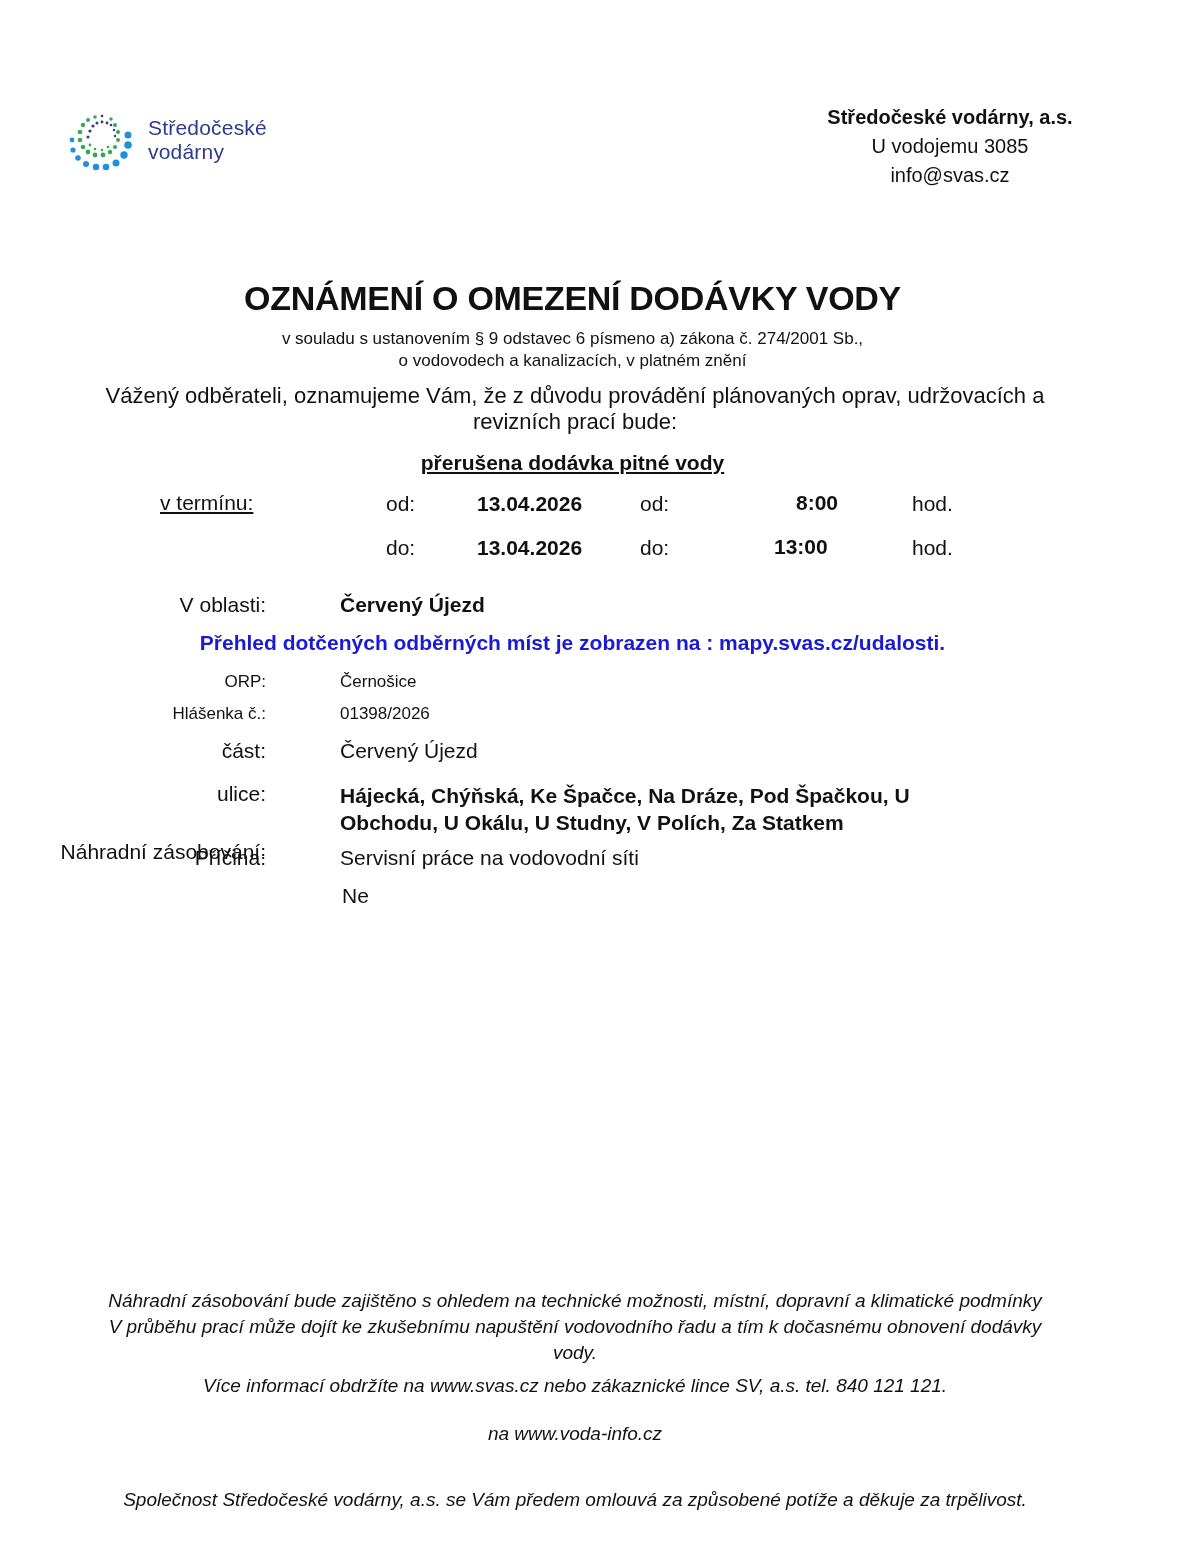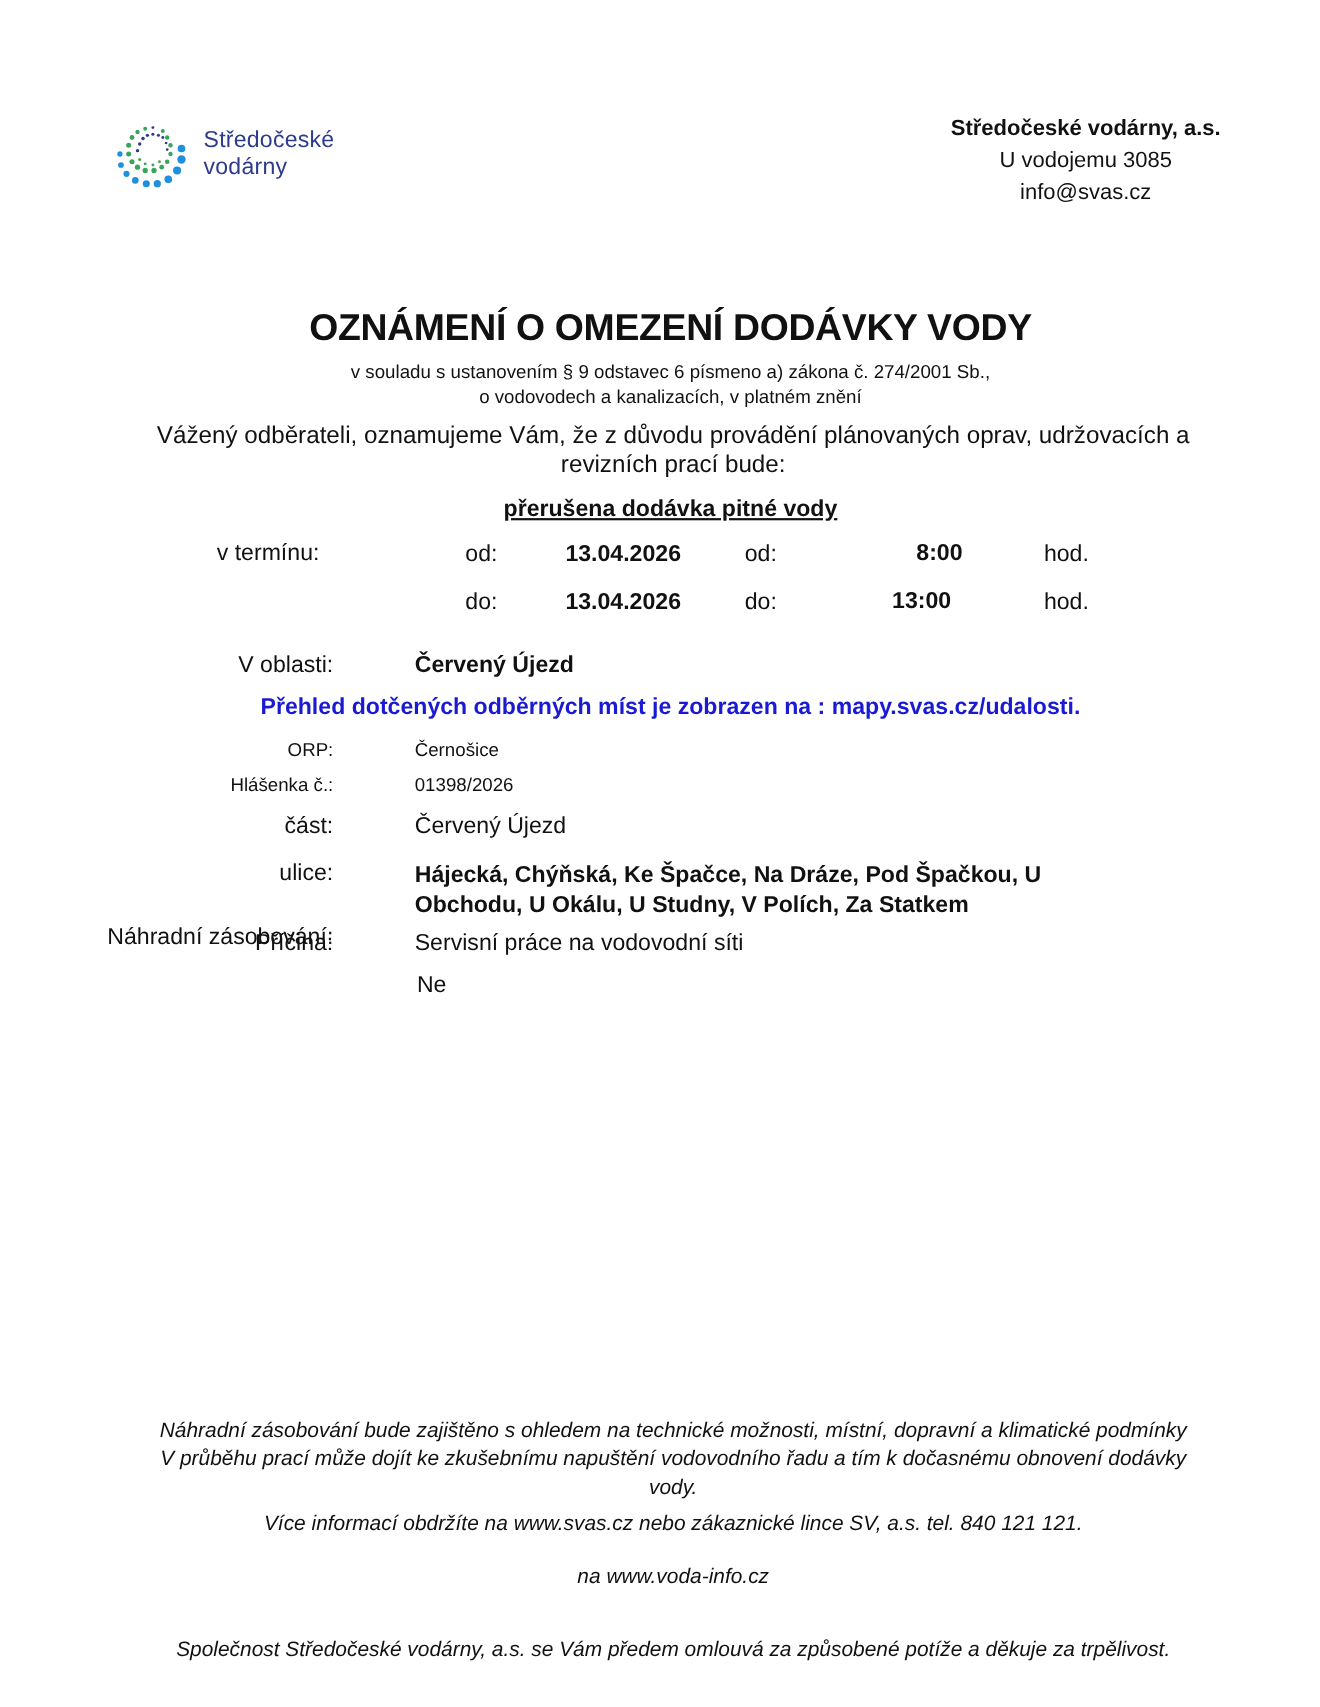--- a/index.html
+++ b/index.html
@@ -1,18 +1,18 @@
 <!DOCTYPE html>
 <html><head>
   <meta charset="utf-8">
   <style>
     html, body { margin:0; padding:0; background:#ffffff; }
     body { width:1200px; height:1552px; position:relative; overflow:hidden;
            font-family:"Liberation Sans", sans-serif; color:#111; }
-    .abs { position:absolute;margin-left:37px; }
+    .abs { position:absolute; }
     .logo { left:68px; top:112px; width:210px; height:64px; }
     .logo svg { position:absolute; left:0; top:0; }
     .logo-text { position:absolute; left:80px; top:4px; color:#2e3a8c; font-size:21px; line-height:24px; font-weight:normal; letter-spacing:0.2px; }
     .company { left:790px; top:103px; width:320px; text-align:center; font-size:20px; line-height:29px; }
     .company .name { font-weight:bold; }
     .title { left:0; top:279px; width:1145px; text-align:center; font-size:34px; font-weight:bold; letter-spacing:-0.3px; }
     .legal { left:0; top:328px; width:1145px; text-align:center; font-size:17px; line-height:22px; }
     .intro { left:40px; top:383px; width:1070px; text-align:center; font-size:22px; line-height:26px; }
     .headline { left:0; top:451px; width:1145px; text-align:center; font-size:21px; font-weight:bold; text-decoration:underline; }
     .row { font-size:21px; }
@@ -93,21 +93,21 @@
 </div>
 
 <div class="abs intro">
   <div>Vážený odběrateli, oznamujeme Vám, že z důvodu provádění plánovaných oprav, udržovacích a</div>
   <div>revizních prací bude:</div>
 </div>
 
 <div class="abs headline">přerušena dodávka pitné vody</div>
 
 <div>
-  <div class="abs row" style="left:160px; top:491px;">v termínu:</div>
+  <div class="abs row" style="left:160px; top:491px;text-decoration:underline;">v termínu:</div>
 
   <div class="abs row" style="left:386px; top:492px;">od:</div>
   <div class="abs row bold" style="left:477px; top:492px;">13.04.2026</div>
   <div class="abs row" style="left:640px; top:492px;">od:</div>
   <div class="abs row bold" style="left:796px; top:491px;">8:00</div>
   <div class="abs row" style="left:912px; top:492px;">hod.</div>
 
   <div class="abs row" style="left:386px; top:536px;">do:</div>
   <div class="abs row bold" style="left:477px; top:536px;">13.04.2026</div>
   <div class="abs row" style="left:640px; top:536px;">do:</div>

